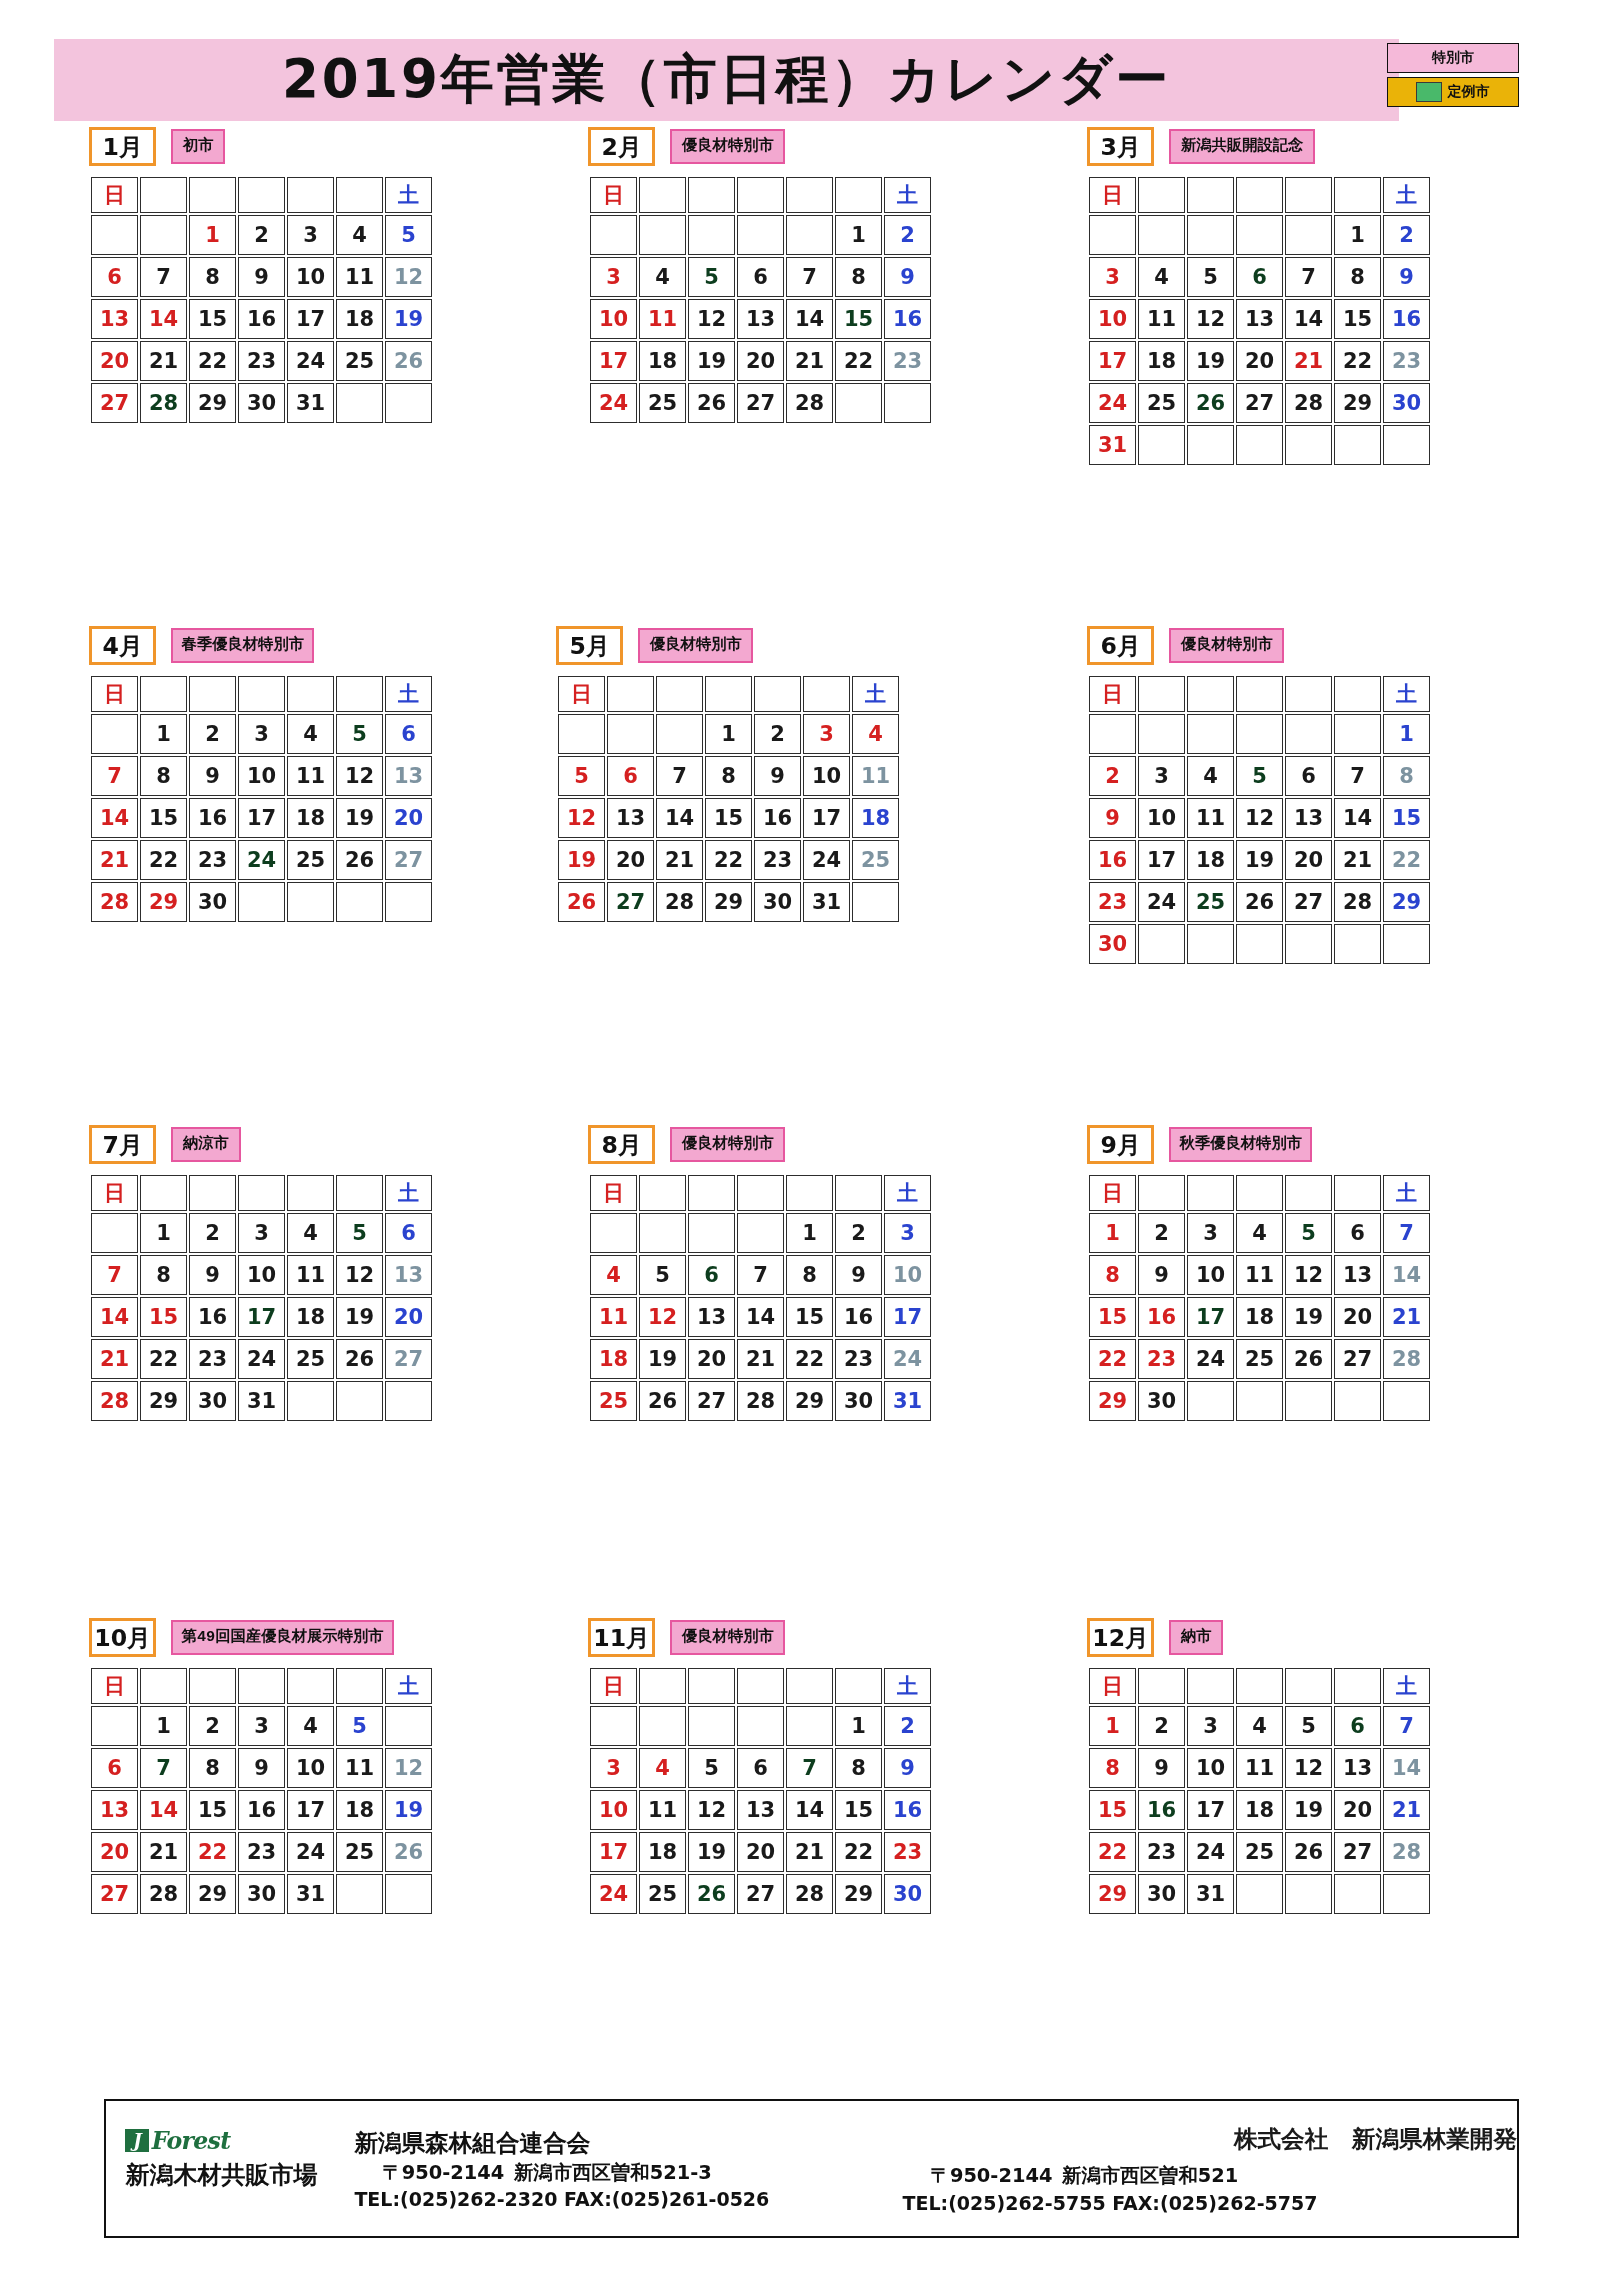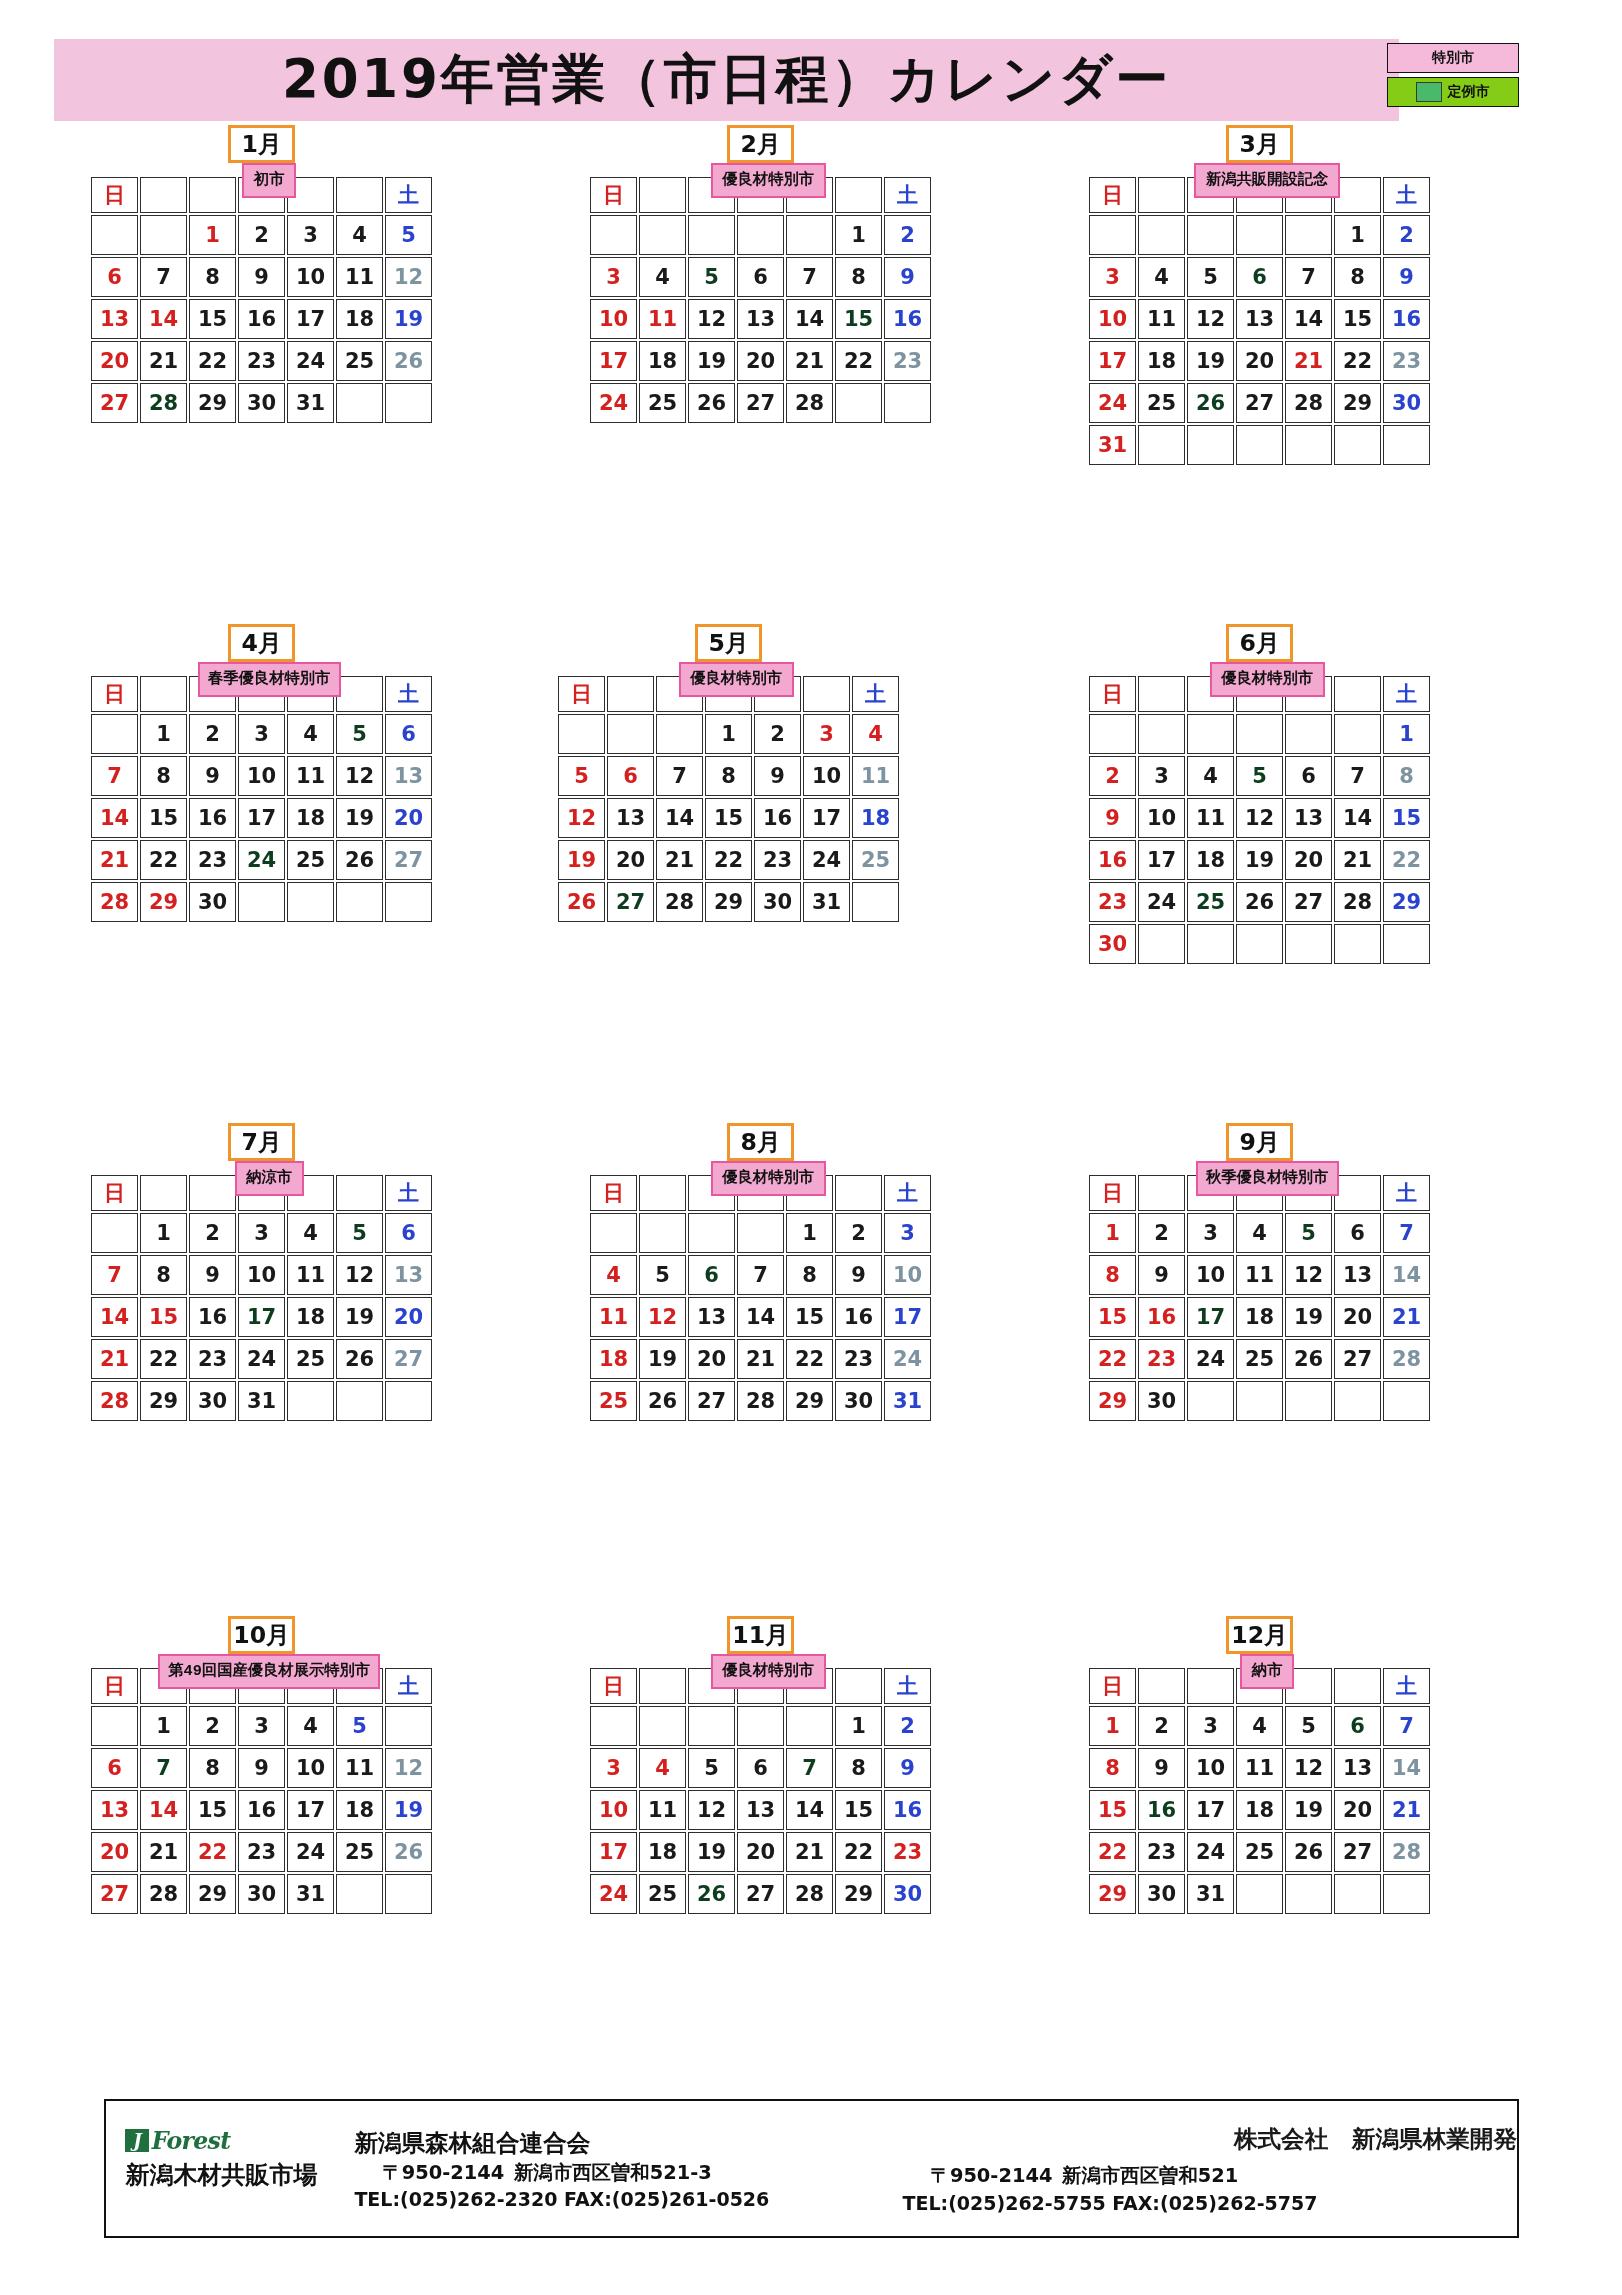--- a/index.html
+++ b/index.html
@@ -51,21 +51,21 @@
   .legend-row {
     display: flex;
     align-items: center;
     height: 28px;
     border: 1.4px solid #111;
     margin-bottom: 4.2px;
     background: #fff;
     justify-content: center;
   }
   .legend-row.special { background: #f5b9d9; }
-  .legend-row.regular { background: #84cc16; }
+  .legend-row.regular { background: #eab308; }
   .legend-swatch {
     width: 23.6px;
     height: 18px;
     margin-right: 5.5px;
     border: 0.7px solid #3a3a3a;
   }
   .legend-swatch.green { background: #49b96a; }
   .legend-label {
     font-size: 14px;
     font-weight: bold;
@@ -74,21 +74,20 @@
 
   
   .month-block {
     position: absolute;
   }
   .month-head {
     display: flex;
     align-items: center;
     height: 43px;
     margin-bottom: 7px;
-    flex-direction: column;
   }
   .month-badge {
     border: 3.5px solid #f0952a;
     background: #fff;
     min-width: 67px;
     height: 39px;
     box-sizing: border-box;
     display: flex;
     align-items: center;
     justify-content: center;

